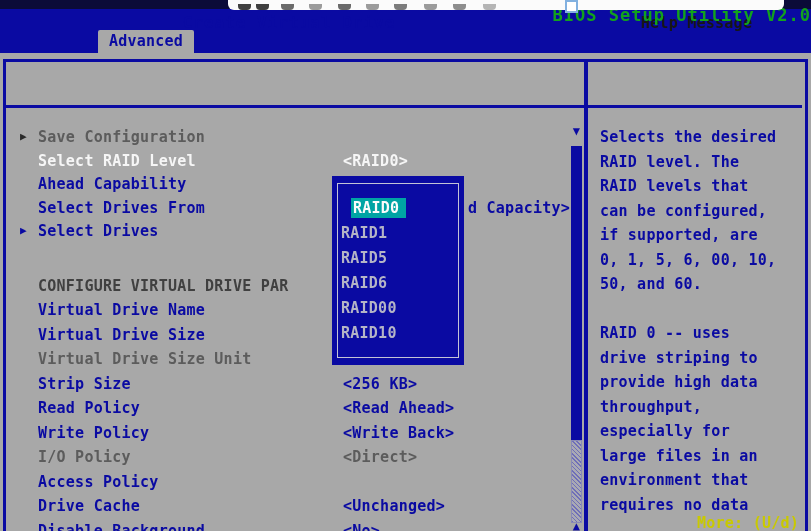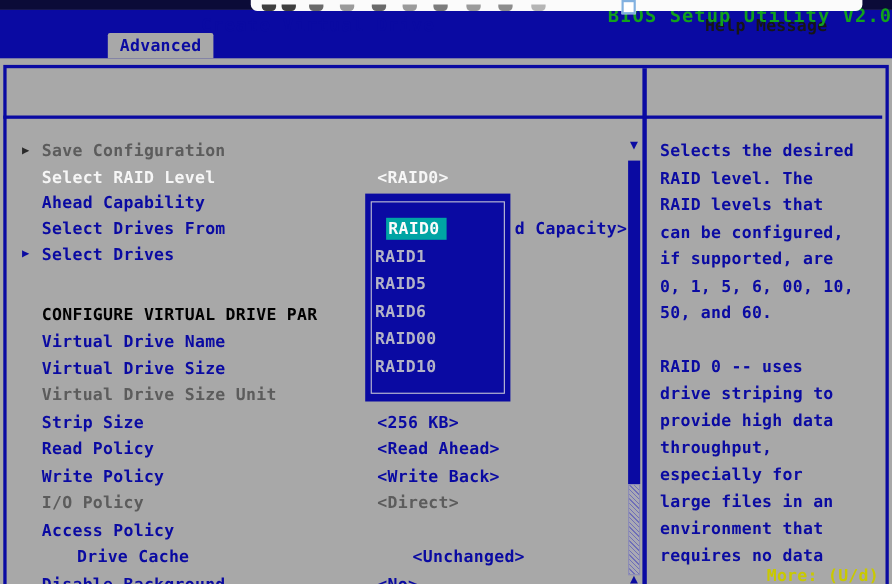--- a/index.html
+++ b/index.html
@@ -28,21 +28,21 @@
   .headrow { position:absolute; left:3px; top:62px; width:799px; height:46px;
     border-bottom:3px solid #0a0aa2; }
   .htl { position:absolute; left:0; top:13px; width:578px; text-align:center;
     color:#0a0aa2; font-size:16px; letter-spacing:1px; }
   .htr { position:absolute; left:582px; right:0; top:14px; text-align:center; color:#161616; }
   .vdiv { position:absolute; left:584px; top:62px; bottom:0; width:4px; background:#0a0aa2; }
   
   .row { position:absolute; left:6px; width:560px; height:18px; color:#0a0aa2; }
   .row.dim { color:#5c5c5c; }
   .row.focused { color:#f6f6f6; }
-  .row.section { color:#000000; }
+  .row.section { color:#404040; }
   .row .arrow { position:absolute; left:14px; top:2px; font-size:11px; }
   .row.dim .arrow { color:#2a2a2a; }
   .row .label { position:absolute; left:32px; top:0; white-space:pre; }
   .row .value { position:absolute; left:337px; top:0; white-space:pre; }
   .frag { position:absolute; left:468px; top:199px; color:#0a0aa2; white-space:pre; }
   
   .sb-down { position:absolute; left:570px; top:124px; width:13px; text-align:center;
     color:#0a0aa2; font-size:12px; }
   .sb-thumb { position:absolute; left:571px; top:146px; width:11px; height:294px; background:#0a0aa2; }
   .sb-hatch { position:absolute; left:571px; top:440px; width:11px; height:83px;
@@ -133,21 +133,21 @@
         <span class="label">Write Policy</span>
         <span class="value">&lt;Write Back&gt;</span>
       </div>
       <div class="row dim" style="top: 448px;">
         <span class="label">I/O Policy</span>
         <span class="value">&lt;Direct&gt;</span>
       </div>
       <div class="row normal" style="top: 472.5px;">
         <span class="label">Access Policy</span>
       </div>
-      <div class="row normal" style="top: 497px; margin-left: 32px;">
+      <div class="row normal" style="top: 497px;">
         <span class="label">Drive Cache</span>
         <span class="value">&lt;Unchanged&gt;</span>
       </div>
       <div class="row normal" style="top: 521.5px;">
         <span class="label">Disable Background</span>
         <span class="value">&lt;No&gt;</span>
       </div>
     </div>
   <div class="frag">d Capacity&gt;</div>
 

